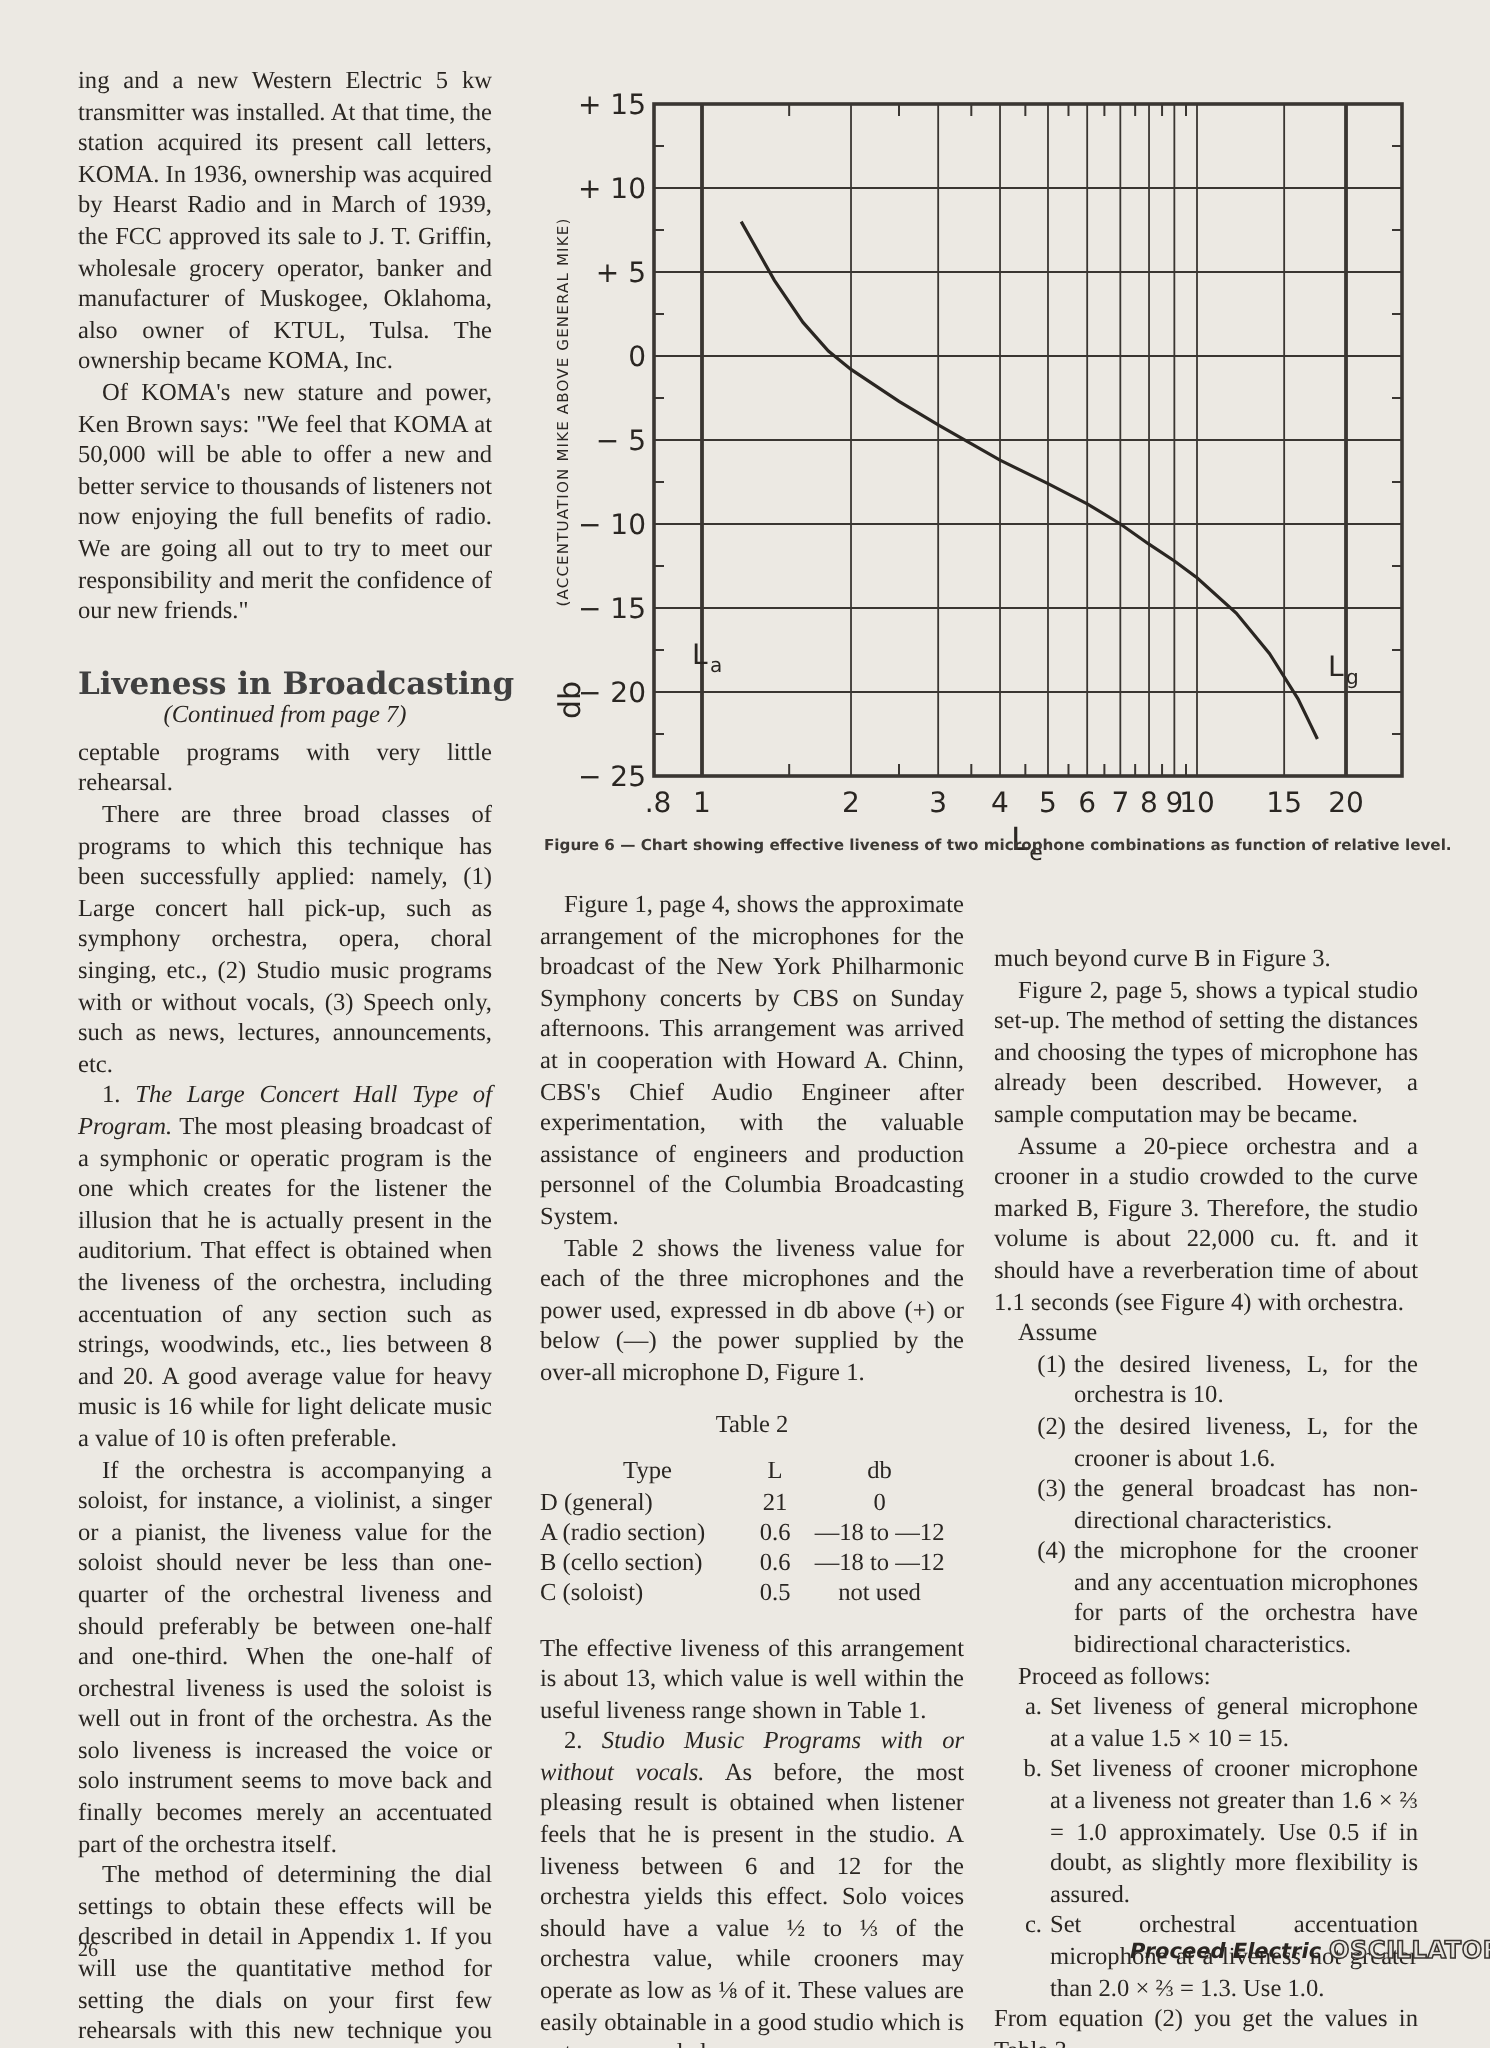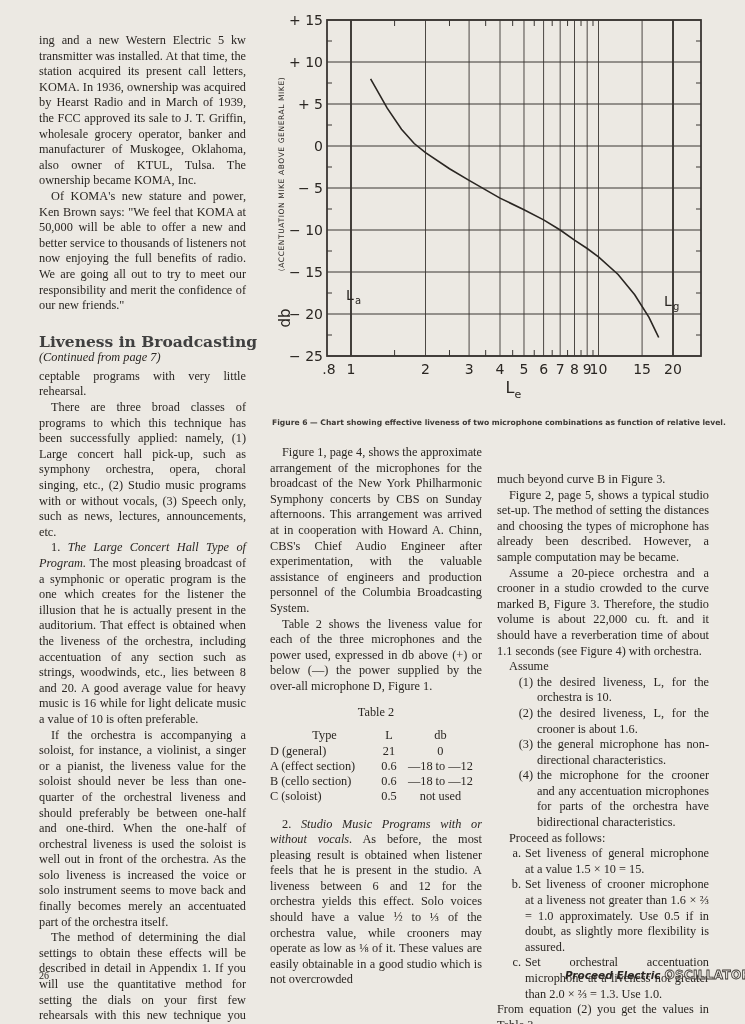--- a/index.html
+++ b/index.html
@@ -10,42 +10,42 @@
   .col { position:absolute; font-size:12.3px; line-height:15.6px; text-align:justify; }
   .col p { margin:0; text-indent:12px; }
   .col p.noind { text-indent:0; }
   #col-left { left:39px; top:33px; width:207px; }
   #col-mid  { left:270px; top:445px; width:212px; }
   #col-right{ left:497px; top:448px; width:212px;margin-top:24px; }
   .headline {
     font-family:"DejaVu Serif","Liberation Serif",serif; font-weight:bold; font-size:15.5px;
     text-align:center; margin:20px 0 1px 0; letter-spacing:0px; color:#404040; white-space:nowrap;
   }
-  .subhead { font-style:italic; margin:0 0 3px 0;font-family:Liberation Serif, serif; }
+  .subhead { text-align:center; font-style:italic; margin:0 0 3px 0;font-family:Liberation Serif, serif; }
   .sectionhead { text-align:center; margin:8px 0 4px 0; }
   i { font-style:italic; }
   .table2 { margin:10px 0 12px 0; font-size:12.3px; }
   .table2 .title { text-align:center; margin-bottom:8px; }
   .table2 table { border-collapse:collapse; width:100%; }
   .table2 td { padding:0; line-height:15.2px; white-space:nowrap; }
   .table2 td.c { text-align:center; }
   .table2 th { font-weight:normal; text-align:center; padding:0; }
   .list { margin:0; padding:0; }
   .list .item { display:flex; text-align:justify; }
   .list .num { width:36px; flex:none; text-align:right; padding-right:4px; }
   .list .txt { flex:1; }
   .sublist .item { display:flex; }
   .sublist .num { width:24px; flex:none; text-align:right; padding-right:4px; }
   .sublist .txt { flex:1; }
   #page-number { position:absolute; left:39px; top:970px; font-size:10px; }
   #footer-brand { position:absolute; left:565px; top:968px; font-size:12px; white-space:nowrap; }
   #footer-brand .we { font-family:"DejaVu Sans",sans-serif; font-style:italic; font-weight:bold; font-size:10.5px; color:#2a2622; }
   #footer-brand .osc { font-family:"DejaVu Sans",sans-serif; font-weight:bold; font-size:12px; color:#e8e5e0;
      -webkit-text-stroke:0.8px #3a3530; letter-spacing:0.3px; margin-left:4px; }
-  #chart-area { position:absolute; left:260px; top:4px; width:470px; height:420px; }
+  #chart-area { position:absolute; left:260px; top:36px; width:470px; height:420px; }
   #chart-caption { position:absolute; left:272px; top:418px; width:384px; font-family:"DejaVu Sans",sans-serif;
      font-size:7.6px; font-weight:bold; color:#3c3834; white-space:nowrap; }
   svg text { font-family:"DejaVu Sans","Liberation Sans",sans-serif; fill:#2a2622; }
 </style>
 </head>
 <body>
 
 <div class="col" id="col-left">
   <p class="noind">ing and a new Western Electric 5 kw transmitter was installed. At that time, the station acquired its present call letters, KOMA. In 1936, ownership was acquired by Hearst Radio and in March of 1939, the FCC approved its sale to J. T. Griffin, wholesale grocery operator, banker and manufacturer of Muskogee, Oklahoma, also owner of KTUL, Tulsa. The ownership became KOMA, Inc.</p>
   <p>Of KOMA's new stature and power, Ken Brown says: "We feel that KOMA at 50,000 will be able to offer a new and better service to thousands of listeners not now enjoying the full benefits of radio. We are going all out to try to meet our responsibility and merit the confidence of our new friends."</p>
@@ -166,57 +166,58 @@
         <th>Type</th>
         <th>L</th>
         <th>db</th>
       </tr>
       <tr>
         <td>D (general)</td>
         <td class="c">21</td>
         <td class="c">0</td>
       </tr>
       <tr>
-        <td>A (effect section)</td>
+        <td>A (radio section)</td>
         <td class="c">0.6</td>
         <td class="c">—18 to —12</td>
       </tr>
       <tr>
         <td>B (cello section)</td>
         <td class="c">0.6</td>
         <td class="c">—18 to —12</td>
       </tr>
       <tr>
         <td>C (soloist)</td>
         <td class="c">0.5</td>
         <td class="c">not used</td>
       </tr>
     </tbody>
       </table>
   </div>
+  <p class="noind">The effective liveness of this arrangement is about 13, which value is well within the useful liveness range shown in Table 1.</p>
   <p><span>2. </span><i>Studio Music Programs with or without vocals.</i><span> As before, the most pleasing result is obtained when listener feels that he is present in the studio. A liveness between 6 and 12 for the orchestra yields this effect. Solo voices should have a value ½ to ⅓ of the orchestra value, while crooners may operate as low as ⅛ of it. These values are easily obtainable in a good studio which is not overcrowded</span></p>
 </div>
 
 <div class="col" id="col-right">
   <p class="noind">much beyond curve B in Figure 3.</p>
   <p>Figure 2, page 5, shows a typical studio set-up. The method of setting the distances and choosing the types of microphone has already been described. However, a sample computation may be became.</p>
   <p>Assume a 20-piece orchestra and a crooner in a studio crowded to the curve marked B, Figure 3. Therefore, the studio volume is about 22,000 cu. ft. and it should have a reverberation time of about 1.1 seconds (see Figure 4) with orchestra.</p>
   <p>Assume</p>
   <div class="list">
     <div class="item">
         <span class="num">(1)</span>
         <span class="txt">the desired liveness, L, for the orchestra is 10.</span>
       </div>
     <div class="item">
         <span class="num">(2)</span>
         <span class="txt">the desired liveness, L, for the crooner is about 1.6.</span>
       </div>
     <div class="item">
         <span class="num">(3)</span>
-        <span class="txt">the general microphone has non-directional characteristics.</span>
+        <span class="txt">the general broadcast has non-directional characteristics.</span>
       </div>
     <div class="item">
         <span class="num">(4)</span>
         <span class="txt">the microphone for the crooner and any accentuation microphones for parts of the orchestra have bidirectional characteristics.</span>
       </div>
   </div>
   <p>Proceed as follows:</p>
   <div class="sublist">
     <div class="item">
         <span class="num">a.</span>

